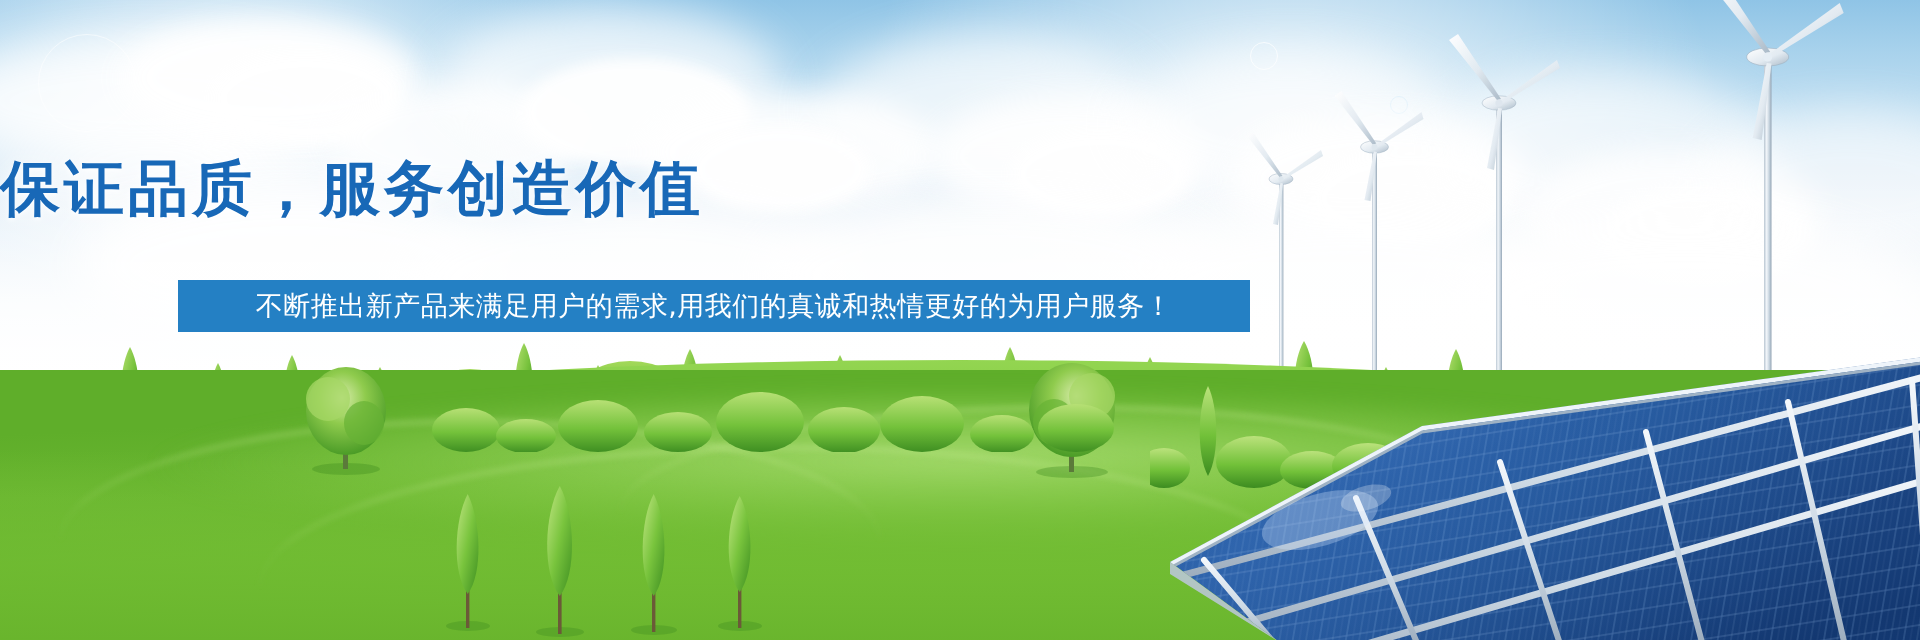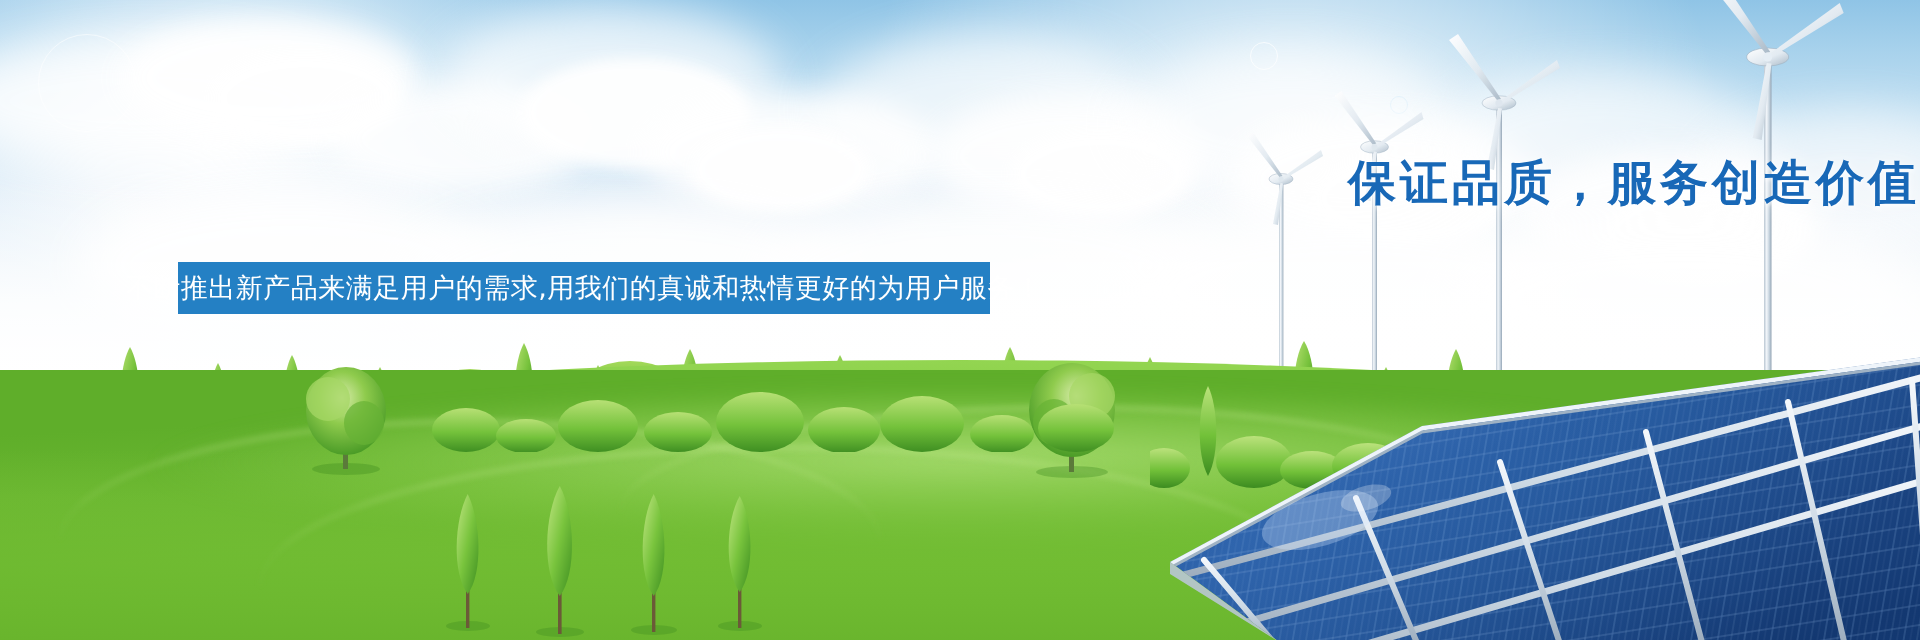--- a/index.html
+++ b/index.html
@@ -101,34 +101,34 @@
     border-top:3px solid rgba(200,236,150,0.55);
     filter:blur(3px);
   }
 
   
   .solar{position:absolute;right:-10px;bottom:-10px;width:760px;height:420px;}
 
   
   .headline{
     position:absolute;left:0;right:0;top:158px;
-    text-align:right;
-    font-size:48px;
+    text-align:left;
+    font-size:60px;
     font-weight:bold;
     letter-spacing:4px;
     color:#1868b7;
     line-height:1;
     text-shadow:0 2px 4px rgba(255,255,255,0.85),
                 0 0 22px rgba(255,255,255,0.75);
     font-family:"DejaVu Sans","Liberation Sans",sans-serif;
     white-space:nowrap;
   }
   .subbar{
-    position:absolute;left:178px;top:262px;
-    width:812px;height:52px;
+    position:absolute;left:178px;top:280px;
+    width:1072px;height:52px;
     background:#2480c4;
     display:flex;align-items:center;justify-content:center;
   }
   .subbar-text{
     color:#ffffff;
     font-size:27px;
     letter-spacing:0.5px;
     font-weight:500;
     white-space:nowrap;
     font-family:"DejaVu Sans","Liberation Sans",sans-serif;

